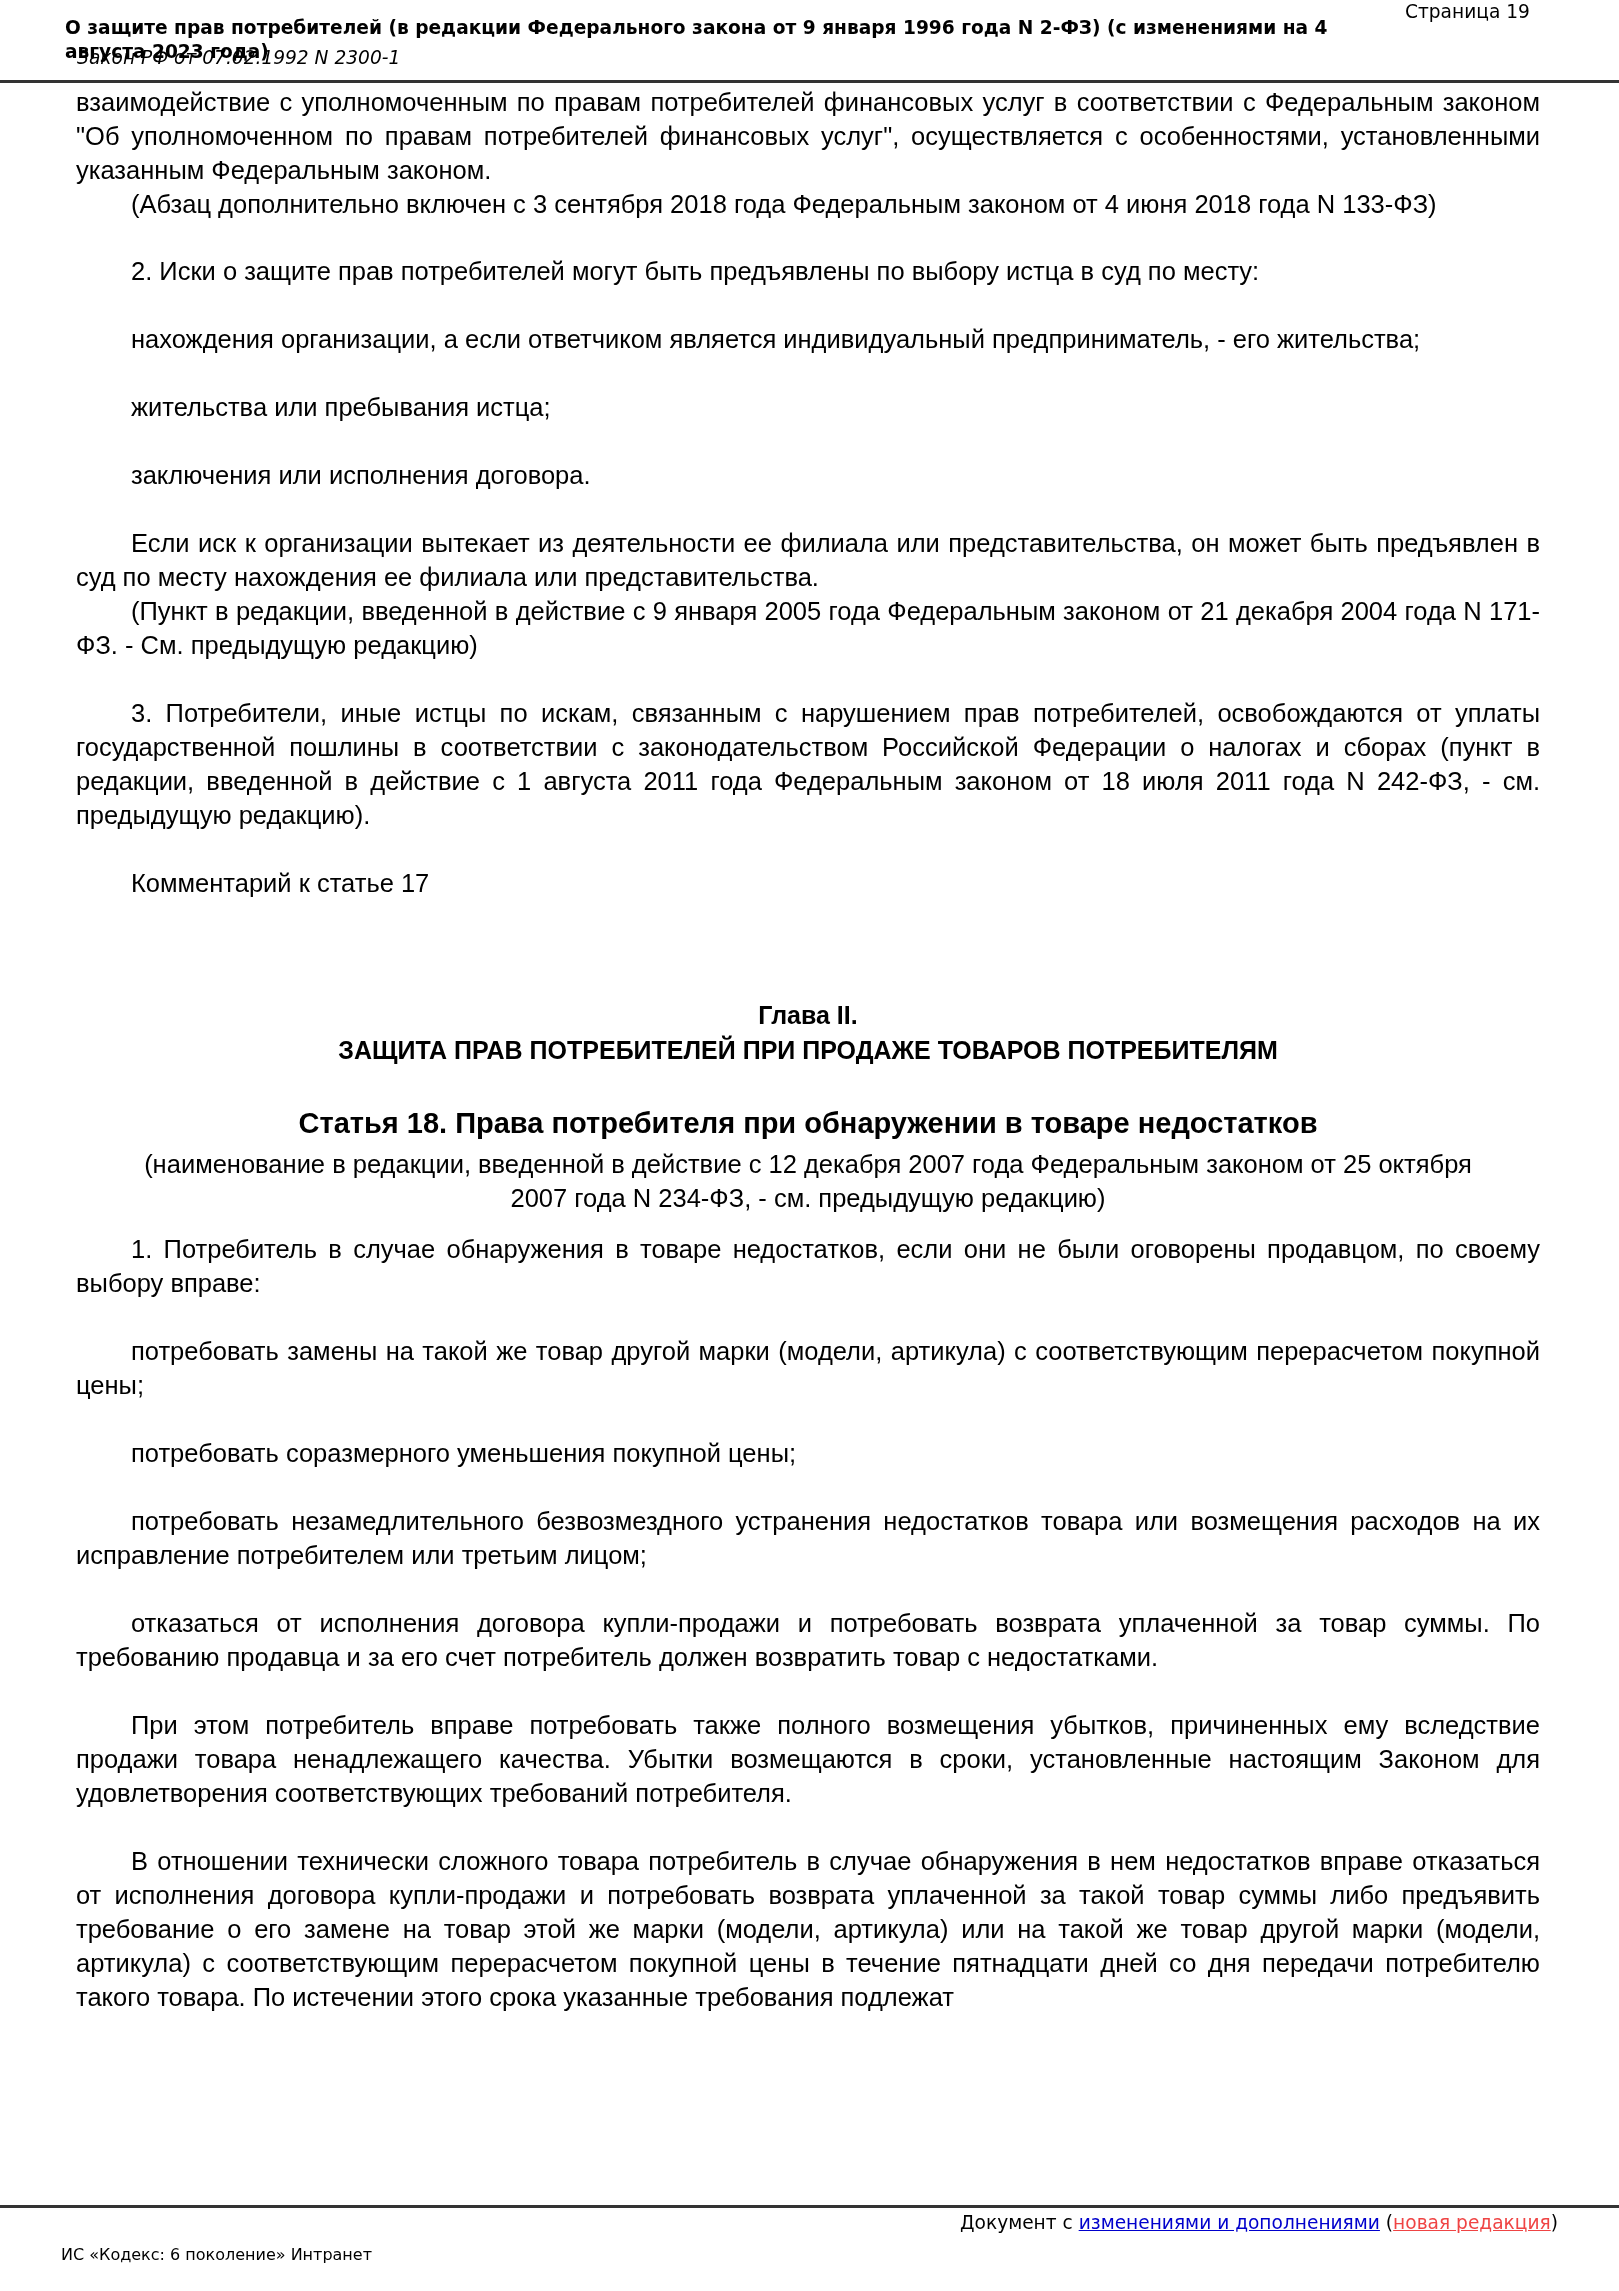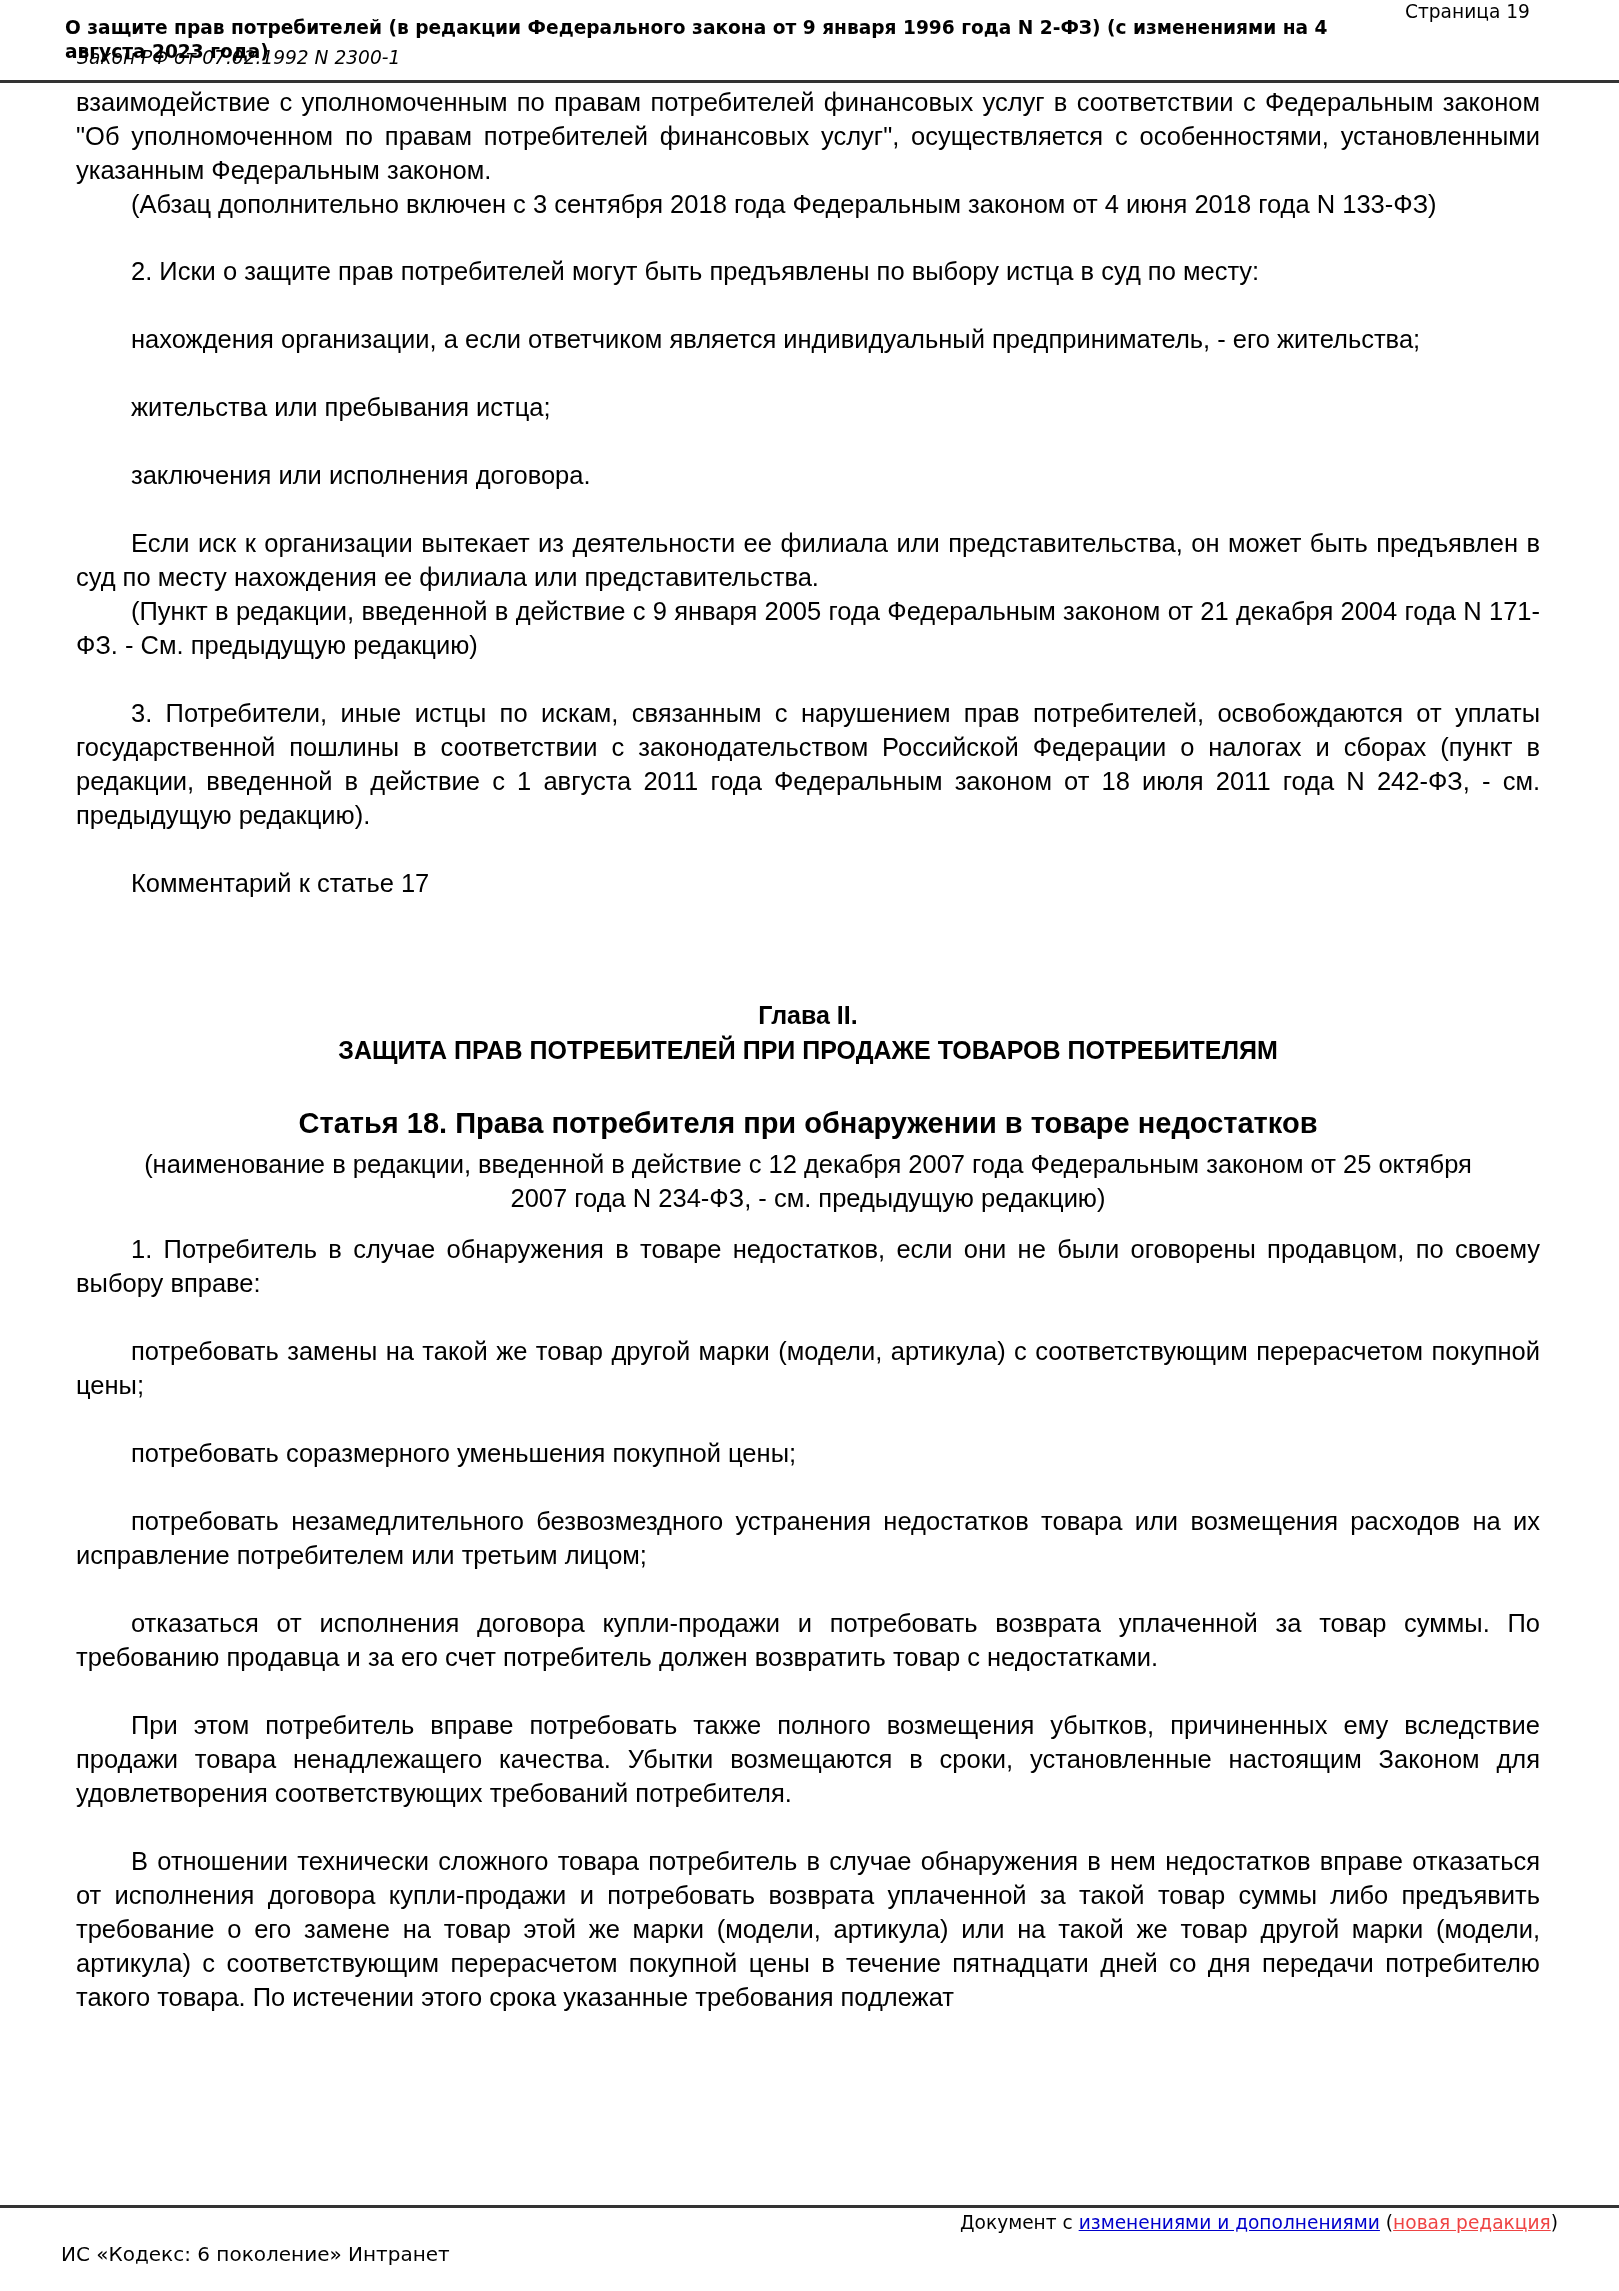--- a/index.html
+++ b/index.html
@@ -13,21 +13,21 @@
   .rule.bottom { top: 2205px; }
   .body { position: absolute; left: 76px; top: 85px; width: 1464px; font-family: "Liberation Sans", sans-serif; font-size: 25.5px; line-height: 34px; }
   .p { text-align: justify; text-indent: 55px; margin: 0; }
   .gap { margin-top: 34px; }
   .c { text-align: center; text-indent: 0; }
   .b { font-weight: bold; }
   .h-chapter { font-size: 25px; line-height: 35px; }
   .h-article { font-size: 29px; line-height: 35px; }
   .ftr-right { position: absolute; top: 2210px; right: 61px; font-family: "DejaVu Sans", sans-serif; font-size: 18.6px; line-height: 25.5px; white-space: nowrap; }
   .ftr-right a { color: #1a0dab; text-decoration: underline; color: #0000cc; }
-  .ftr-left { position: absolute; top: 2242px; left: 61px; font-family: "DejaVu Sans", sans-serif; font-size: 20px; line-height: 25.5px; white-space: nowrap; }
+  .ftr-left { position: absolute; top: 2242px; left: 61px; font-family: "DejaVu Sans", sans-serif; font-size: 16px; line-height: 25.5px; white-space: nowrap; }
 </style>
 </head>
 <body>
 
 <div class="hdr">
   <div class="hdr-title">О защите прав потребителей (в редакции Федерального закона от 9 января 1996 года N 2-ФЗ) (с изменениями на 4 августа 2023 года)</div>
   <div class="hdr-page">Страница 19</div>
   <div class="hdr-sub">Закон РФ от 07.02.1992 N 2300-1</div>
 </div>
 <div class="rule top"></div>

